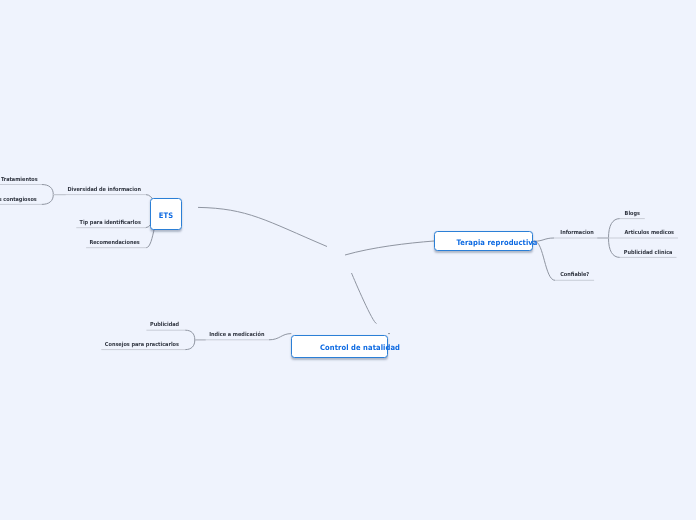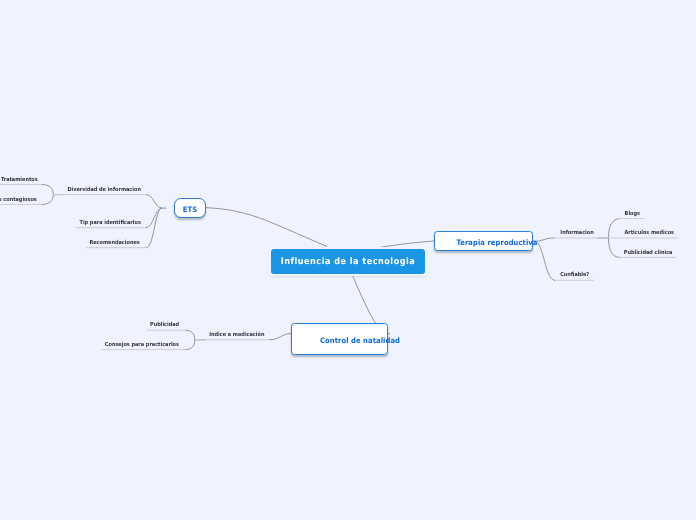--- a/index.html
+++ b/index.html
@@ -60,33 +60,30 @@
       <path d="M555,280.3 H594.1"></path>
       <path d="M619.8,218.6 H644.8"></path>
       <path d="M608.5,238 H678"></path>
       <path d="M619.8,257.4 H676.5"></path>
       <path d="M194.8,339.8 H269"></path>
       <path d="M146.4,330.2 H185.2"></path>
       <path d="M101.3,349.6 H185.2"></path>
     </g>
   </svg>
 
-  <div class="node root" style="left:271px;top:248.5px;width:154px;height:25px;">
-    <span>Influencia de la tecnologia</span>
-  </div>
 
-  <div class="node branch" style="left:174px;top:198px;width:32px;height:20px;border-radius:7px;">
+  <div class="node branch" style="left:150px;top:198px;width:32px;height:32px;">
     <span>ETS</span>
   </div>
 
   <div class="node branch" style="left:434px;top:231px;width:99px;height:20px;padding-left:27px;">
     <span>Terapia reproductiva</span>
   </div>
 
-  <div class="node branch" style="left:291px;top:323px;width:97px;height:32px;padding-left:41px;">
+  <div class="node branch" style="left:291px;top:335px;width:97px;height:23px;padding-left:41px;">
     <span>Control de natalidad</span>
   </div>
 
   <div class="leaf" style="left:104.2px;top:192.7px;">Diversidad de informacion</div>
   <div class="leaf" style="left:110.2px;top:225.8px;">Tip para identificarlos</div>
   <div class="leaf" style="left:114.6px;top:245.8px;">Recomendaciones</div>
 
   <div class="leaf" style="left:19.3px;top:182.5px;">Tratamientos</div>
   <div class="leaf" style="left:13.6px;top:202.5px;">Mas contagiosos</div>
 

